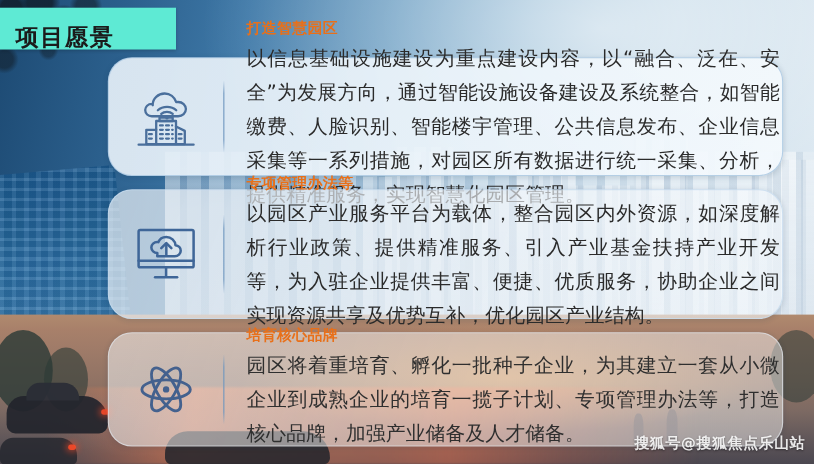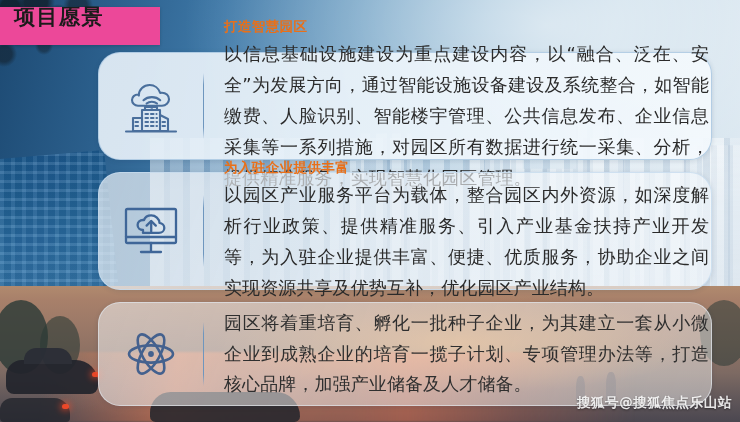--- a/index.html
+++ b/index.html
@@ -111,21 +111,21 @@
   .taillight{position:absolute;width:7px;height:5px;border-radius:3px;background:#ff4b28;opacity:.9;
     box-shadow:0 0 6px 2px rgba(255,75,40,.6);}
   
   .bg-tree{position:absolute;background:#2b3a36;border-radius:50%;opacity:.8;}
   
   .bg-ped{position:absolute;background:#4a4650;border-radius:40% 40% 20% 20%;opacity:.55;filter:blur(.6px);}
 
   
   .title-box{
     position:absolute;left:0;top:7px;width:160px;height:38px;
-    background:#ec4899;display:flex;align-items:flex-start;
+    background:#5eead4;display:flex;align-items:flex-end;
     box-shadow:0 1px 3px rgba(0,0,0,.18);
   }
   .title-text{
     margin-left:14px;font-size:21px;font-weight:bold;color:#1b1b1b;
     letter-spacing:1.5px;line-height:1;
   }
 
   
   .card{
     position:absolute;left:98px;width:614px;
@@ -258,37 +258,38 @@
         <path d="M23 53h20"></path>
 
         <path d="M25 31c-3 0-5.4-2.2-5.4-5s2.4-5 5.4-5c.3 0 .7 0 1 .1C27 18.3 29.9 16.4 33.2 16.4c4.4 0 8 3.3 8.3 7.5 2.7.3 4.8 2.4 4.8 5 0 2.8-2.4 5-5.4 5H25z"></path>
 
         <path d="M33.2 32.6V22.5"></path>
         <path d="M28.6 26.6l4.6-4.6 4.6 4.6"></path>
       </svg>
     </div>
     <div class="card-divider"></div>
     <div class="card-body">
-      <div class="card-heading">为入驻企业提供丰富</div>
+      <div class="card-heading">专项管理办法等</div>
       <div class="card-para">以园区产业服务平台为载体，整合园区内外资源，如深度解析行业政策、提供精准服务、引入产业基金扶持产业开发等，为入驻企业提供丰富、便捷、优质服务，协助企业之间实现资源共享及优势互补，优化园区产业结构。</div>
     </div>
   </div>
 
   <div class="card card-3">
     <div class="card-icon">
       <svg width="66" height="64" viewBox="0 0 66 64" fill="none" stroke="#44618e" stroke-width="2.6" stroke-linecap="round">
         <g transform="translate(33,32)">
           <ellipse rx="22" ry="8.6" transform="rotate(0)"></ellipse>
           <ellipse rx="22" ry="8.6" transform="rotate(60)"></ellipse>
           <ellipse rx="22" ry="8.6" transform="rotate(120)"></ellipse>
           <circle r="2.9" fill="#44618e" stroke="none"></circle>
         </g>
       </svg>
     </div>
     <div class="card-divider"></div>
     <div class="card-body">
+      <div class="card-heading">培育核心品牌</div>
       <div class="card-para">园区将着重培育、孵化一批种子企业，为其建立一套从小微企业到成熟企业的培育一揽子计划、专项管理办法等，打造核心品牌，加强产业储备及人才储备。</div>
     </div>
   </div>
 
   <div class="watermark">搜狐号@搜狐焦点乐山站</div>
 
 </div>
 
 </body></html>

